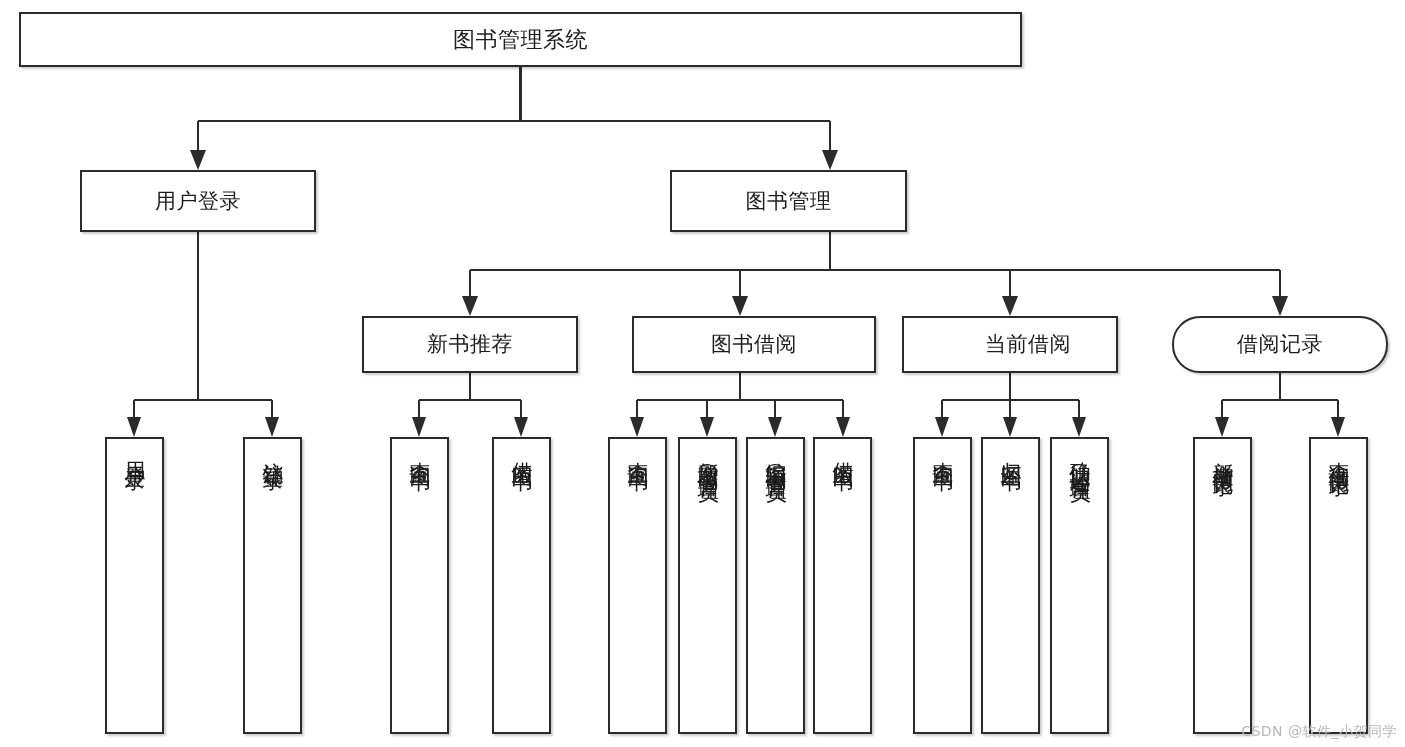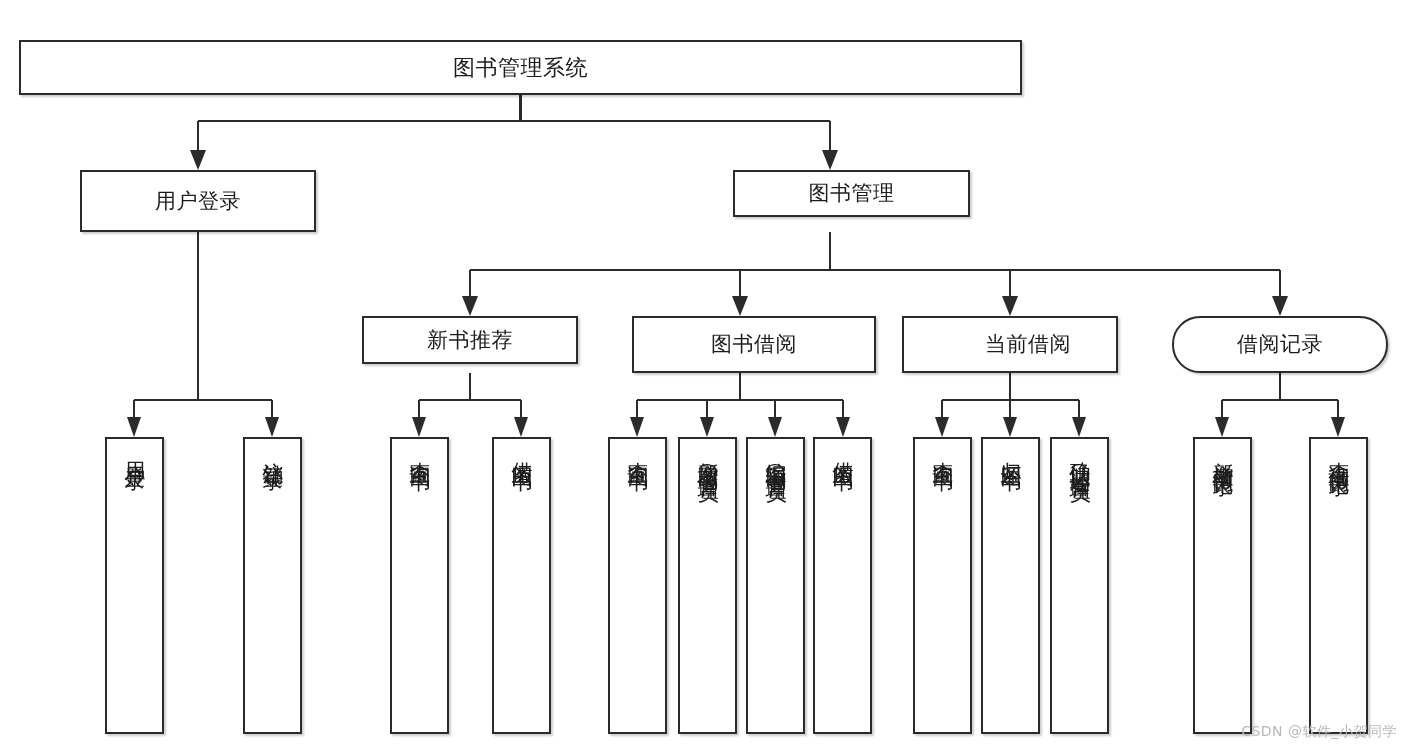--- a/index.html
+++ b/index.html
@@ -153,33 +153,33 @@
     <polygon points="1072,417 1086,417 1079,437"></polygon>
 
     <line x1="1280" y1="373" x2="1280" y2="400"></line>
     <line x1="1222" y1="400" x2="1338" y2="400"></line>
     <line x1="1222" y1="400" x2="1222" y2="419"></line>
     <polygon points="1215,417 1229,417 1222,437"></polygon>
     <line x1="1338" y1="400" x2="1338" y2="419"></line>
     <polygon points="1331,417 1345,417 1338,437"></polygon>
   </svg>
 
-  <div class="node root" style="left:19px; top:12px; width:1003px; height:55px;margin-top:28px;">
+  <div class="node root" style="left:19px; top:12px; width:1003px; height:55px;">
     <span class="label">图书管理系统</span>
   </div>
 
   <div class="node" style="left:80px; top:170px; width:236px; height:62px;">
     <span class="label">用户登录</span>
   </div>
 
-  <div class="node" style="left:733px; top:170px; width:237px; height:47px;">
+  <div class="node" style="left:670px; top:170px; width:237px; height:62px;">
     <span class="label">图书管理</span>
   </div>
 
-  <div class="node" style="left:362px; top:316px; width:216px; height:48px;">
+  <div class="node" style="left:362px; top:316px; width:216px; height:57px;">
     <span class="label">新书推荐</span>
   </div>
 
   <div class="node" style="left:632px; top:316px; width:244px; height:57px;">
     <span class="label">图书借阅</span>
   </div>
 
   <div class="node" style="left:902px; top:316px; width:216px; height:57px;padding-left:36px;">
     <span class="label">当前借阅</span>
   </div>

